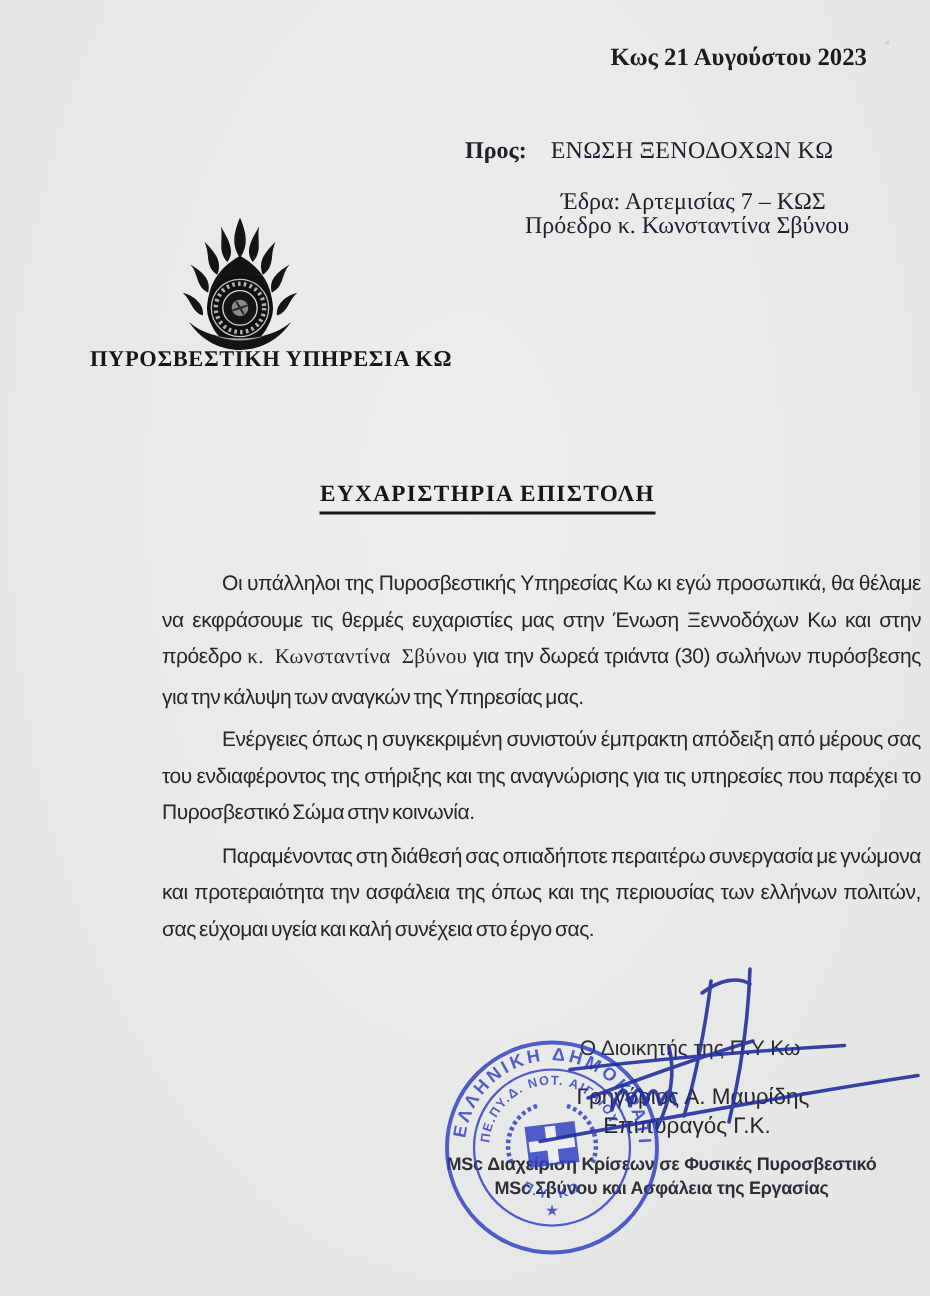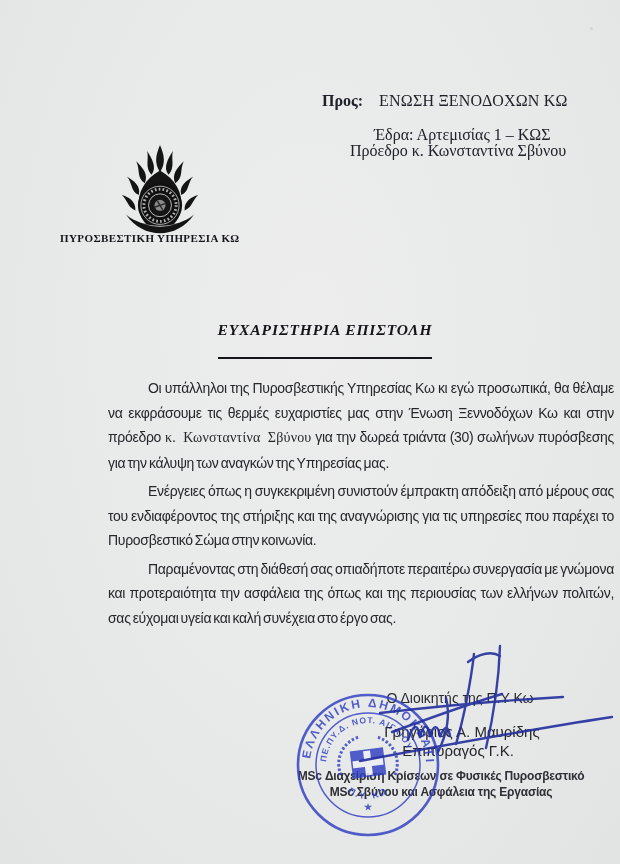--- a/index.html
+++ b/index.html
@@ -13,39 +13,39 @@
     background:radial-gradient(ellipse at 50% 38%, #ededed 0%, #e8e9e9 55%, #e2e3e3 100%);
     color:#222;
   }
   .speck{position:absolute;border-radius:50%;background:#9a9a9a;opacity:.25;}
   
   .date-block{
     position:absolute;top:22px;right:42px;text-align:right;
     font-weight:bold;font-size:16.5px;line-height:32px;color:#1c1c1c;
   }
   .recipient{position:absolute;top:0;left:0;width:620px;font-size:16px;color:#20222a;}
-  .to-row{position:absolute;top:92px;left:322px;display:flex;}
+  .to-row{position:absolute;top:92px;left:310px;display:flex;}
   .to-label{font-weight:bold;margin-right:16px;}
   .to-value{font-weight:normal;letter-spacing:.2px;}
   .addr-row{position:absolute;top:126px;left:374px;}
   .pres-row{position:absolute;top:142px;left:350px;}
   
   .emblem{position:absolute;left:116px;top:145px;width:88px;height:90px;}
   .sender-name{
     position:absolute;left:60px;top:232px;
-    font-weight:bold;font-size:11px;letter-spacing:.4px;color:#15151a;
+    font-weight:bold;font-size:15px;letter-spacing:.4px;color:#15151a;
   }
   
   .title{
     position:absolute;top:321px;left:0;width:620px;text-align:center;
   }
   .title span{
     display:inline-block;margin-left:30px;
     font-weight:bold;font-size:15.5px;letter-spacing:.9px;color:#15151a;
-    border-bottom:2px solid #15151a;padding-bottom:18px;font-style:italic;
+    border-bottom:2px solid #15151a;padding-bottom:2px;
   }
   
   .body-text{
     position:absolute;left:72px;top:376px;width:506px;
     font-family:"Liberation Sans","DejaVu Sans",sans-serif;
     font-size:14px;line-height:24.5px;color:#26272b;
     text-align:justify;letter-spacing:-.3px;word-spacing:-1.5px;margin-left:36px;
   }
   .body-text p{margin:0 0 4px 0;text-indent:40px;}
   .serif-name{font-family:"Liberation Serif","DejaVu Serif",serif;letter-spacing:.2px;word-spacing:2px;}
@@ -73,28 +73,29 @@
 </style>
 </head>
 <body>
 
 <div class="paper">
 
   <div class="speck" style="left:130px;top:181px;width:5px;height:4px;"></div>
   <div class="speck" style="left:590px;top:27px;width:3px;height:3px;"></div>
 
   <div class="date-block">
+    <div>Κως 21 Αυγούστου 2023</div>
   </div>
 
   <div class="recipient">
     <div class="to-row">
       <span class="to-label">Προς:</span>
       <span class="to-value">ΕΝΩΣΗ ΞΕΝΟΔΟΧΩΝ ΚΩ</span>
     </div>
-    <div class="addr-row">Έδρα: Αρτεμισίας 1 – ΚΩΣ</div>
+    <div class="addr-row">Έδρα: Αρτεμισίας 7 – ΚΩΣ</div>
     <div class="pres-row">Πρόεδρο κ. Κωνσταντίνα Σβύνου</div>
   </div>
 
   <svg class="emblem" viewBox="0 0 100 106">
     <g fill="#141414">
       <path d="M50 30 C32 40 23 56 25 74 C27 91 38 100 50 101 C62 100 73 91 75 74 C77 56 68 40 50 30 Z"></path>
       <path d="M50 0 C45 12 43 21 50 32 C57 21 55 12 50 0 Z"></path>
       <path d="M35 7 C37 18 32 26 40 35 C47 26 40 16 35 7 Z"></path>
       <path d="M65 7 C63 18 68 26 60 35 C53 26 60 16 65 7 Z"></path>
       <path d="M22 19 C27 29 22 38 32 45 C37 34 29 26 22 19 Z"></path>

